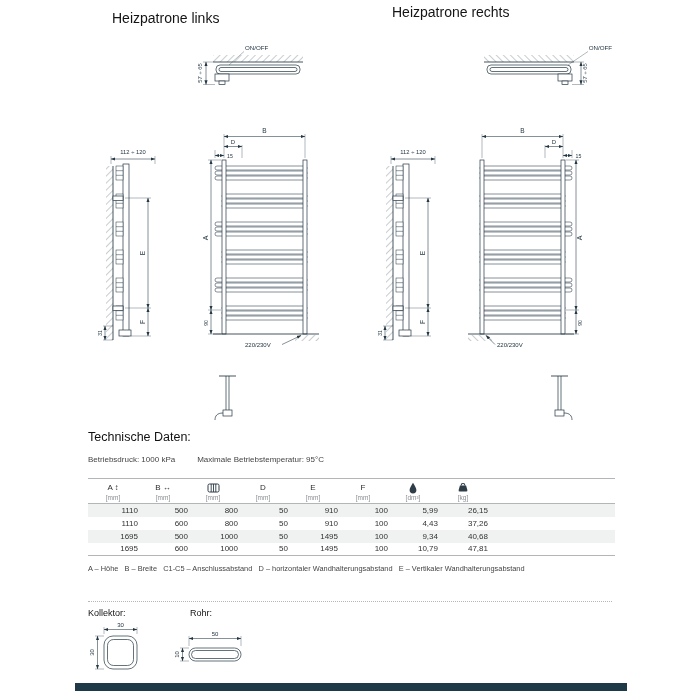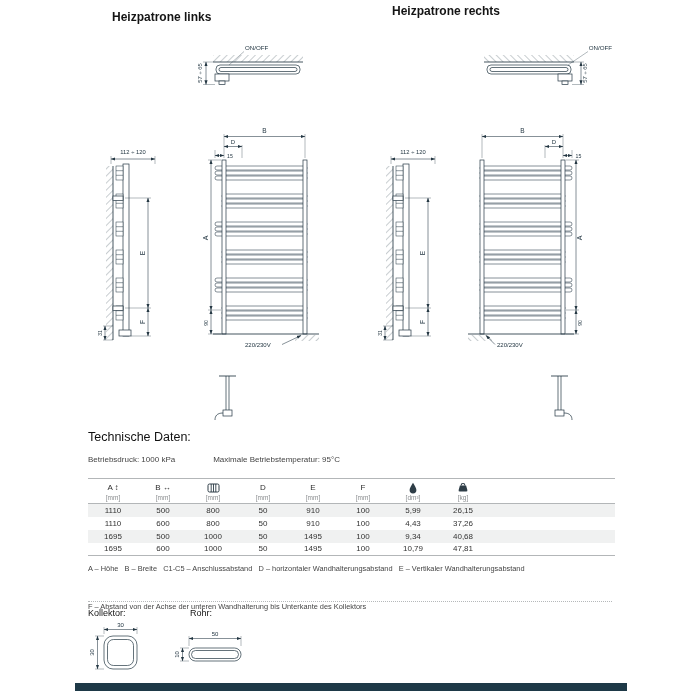--- a/index.html
+++ b/index.html
@@ -1,34 +1,34 @@
 <!DOCTYPE html>
 <html><head>
 <meta charset="utf-8">
 <style>
   *{margin:0;padding:0;box-sizing:border-box}
   html,body{width:700px;height:700px}
   body{font-family:"Liberation Sans",sans-serif;background:#fff;position:relative;overflow:hidden;color:#222}
   .abs{position:absolute}
-  .heading{font-size:12px;font-weight:bold;color:#141414}
+  .heading{font-size:14px;font-weight:normal;color:#141414}
   .tech-title{font-size:12.5px;font-weight:normal;color:#111}
-  .tech-sub{font-size:8px;color:#444;display:flex;gap:38px}
+  .tech-sub{font-size:8px;color:#444;display:flex;gap:22px}
   svg text{font-family:"Liberation Sans",sans-serif;fill:#233642}
   .ln{fill:#fff;stroke:#233642;stroke-width:.7}
   .lnf{fill:none;stroke:#233642;stroke-width:.7}
   .ext{stroke:#233642;stroke-width:.35;fill:none}
   .dim{stroke:#233642;stroke-width:.55;fill:none}
   .th{stroke:#233642;stroke-width:.85;fill:none}
   .table-wrap{position:absolute;left:88px;top:478px;width:527px}
   table{border-collapse:collapse;width:100%;table-layout:fixed}
   col.c{width:50px}
   thead th{font-weight:normal;border-top:1px solid #b3b6b8;border-bottom:1px solid #b3b6b8;padding:3px 0 2px;background:#fff}
   .h-label{font-size:8px;color:#2c2c2c;height:11px;display:flex;align-items:center;justify-content:center;gap:2px}
   .h-unit{font-size:6.5px;color:#8a8d8f;text-align:center;margin-top:1px}
-  tbody td{font-size:8px;color:#333;text-align:center;height:13px;vertical-align:middle}
+  tbody td{font-size:8px;color:#333;text-align:right;height:13px;vertical-align:middle}
   tbody tr:nth-child(odd){background:#f0f1f1}
   tbody tr:last-child td{border-bottom:1px solid #b3b6b8}
   .legend{position:absolute;left:88px;top:538px;font-size:7.4px;color:#444;line-height:1.7;white-space:pre}
   .divider{position:absolute;left:88px;top:601px;width:524px;border-top:1px dotted #b5b8ba}
   .sec-label{position:absolute;font-size:9px;font-weight:normal;color:#141414}
   .footer-bar{position:absolute;left:75px;top:683px;width:552px;height:8px;background:#1e3947}
 </style>
 </head>
 <body>
 
@@ -396,21 +396,20 @@
           <td>10,79</td>
           <td>47,81</td>
           <td></td>
         </tr>
       </tbody>
   </table>
 </div>
 
 <div class="legend">
   <div>A – Höhe   B – Breite   C1-C5 – Anschlussabstand   D – horizontaler Wandhalterungsabstand   E – Vertikaler Wandhalterungsabstand</div>
-  <div>F – Abstand von der Achse der unteren Wandhalterung bis Unterkante des Kollektors</div>
 </div>
 
 <div class="divider"></div>
 
 <div class="sec-label" style="left:88px;top:608px">Kollektor:</div>
 <div class="sec-label" style="left:190px;top:608px">Rohr:</div>
 
 <svg class="abs" style="left:88px;top:620px" width="70" height="60" viewBox="0 0 70 60">
   <defs>
       <marker id="arwK" markerWidth="6" markerHeight="6" refX="4.2" refY="1.6" orient="auto-start-reverse" markerUnits="userSpaceOnUse">

